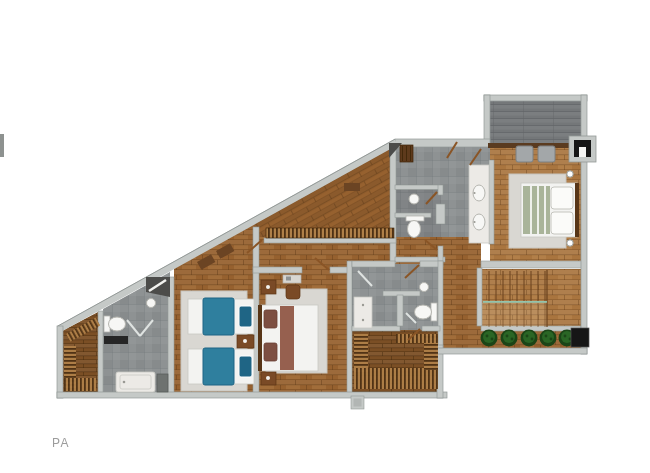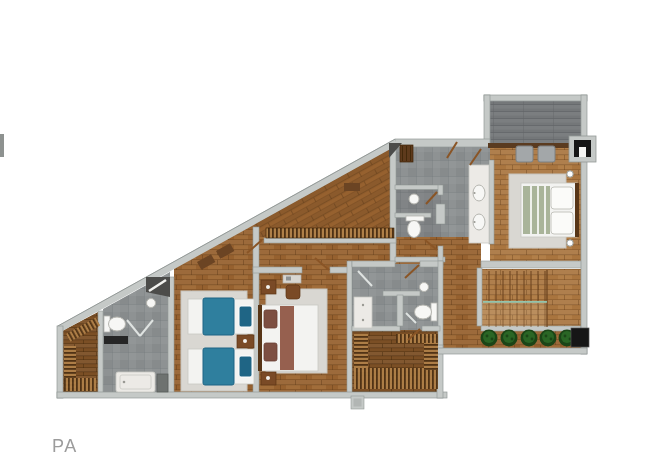--- a/index.html
+++ b/index.html
@@ -1,19 +1,19 @@
 <!DOCTYPE html>
 <html style="--label: #9c9c9c; --wall: #c5c9c7; --wallEdge: #939997; --woodBase: #96612f; --woodLight: #a9753f; --woodJoint: #5e3a17; --closetWood: #7b4f25; --slatDark: #4e3114; --slatLight: #b08048; --tile: #8e9293; --tileLine: #6f7476; --terrace: #747779; --terraceLine: #5f6365; --rug: #d9d7d2; --rugEdge: #c6c4be; --white: #f3f3f1; --fixture: #f7f7f5; --fixtureStroke: #b5b5af; --duvetBlue: #2f7f9e; --duvetBlueDark: #1f6585; --bedGreen: #a9b499; --pillowBrown: #7d4f42; --runnerBrown: #96604f; --headboard: #573517; --nightstand: #7a4a26; --doorBrown: #8a5526; --darkWedge: #4c4c4a; --plant: #2a6625; --plantDark: #1b4517; --black: #161616; --teal: #8fd0bd; --stub: #8e9290;"><head>
 <meta charset="utf-8">
 <style>
   html,body{margin:0;padding:0;background:#ffffff;}
   .stage{position:relative;width:650px;height:473px;background:#ffffff;overflow:hidden;
          font-family:"Liberation Sans", sans-serif;}
   .plan-svg{position:absolute;left:0;top:0;}
-  .floor-label{position:absolute;left:52px;top:436px;font-size:18px;letter-spacing:1.5px;
+  .floor-label{position:absolute;left:52px;top:436px;font-size:12px;letter-spacing:1.5px;
                color:var(--label,#9c9c9c);}
 </style>
 </head>
 <body>
 
 <div class="stage">
 <svg class="plan-svg" width="650" height="473" viewBox="0 0 650 473">
   <defs>
     <pattern id="pWood" patternUnits="userSpaceOnUse" width="26" height="10">
       <rect width="26" height="10" fill="var(--woodBase)"></rect>

